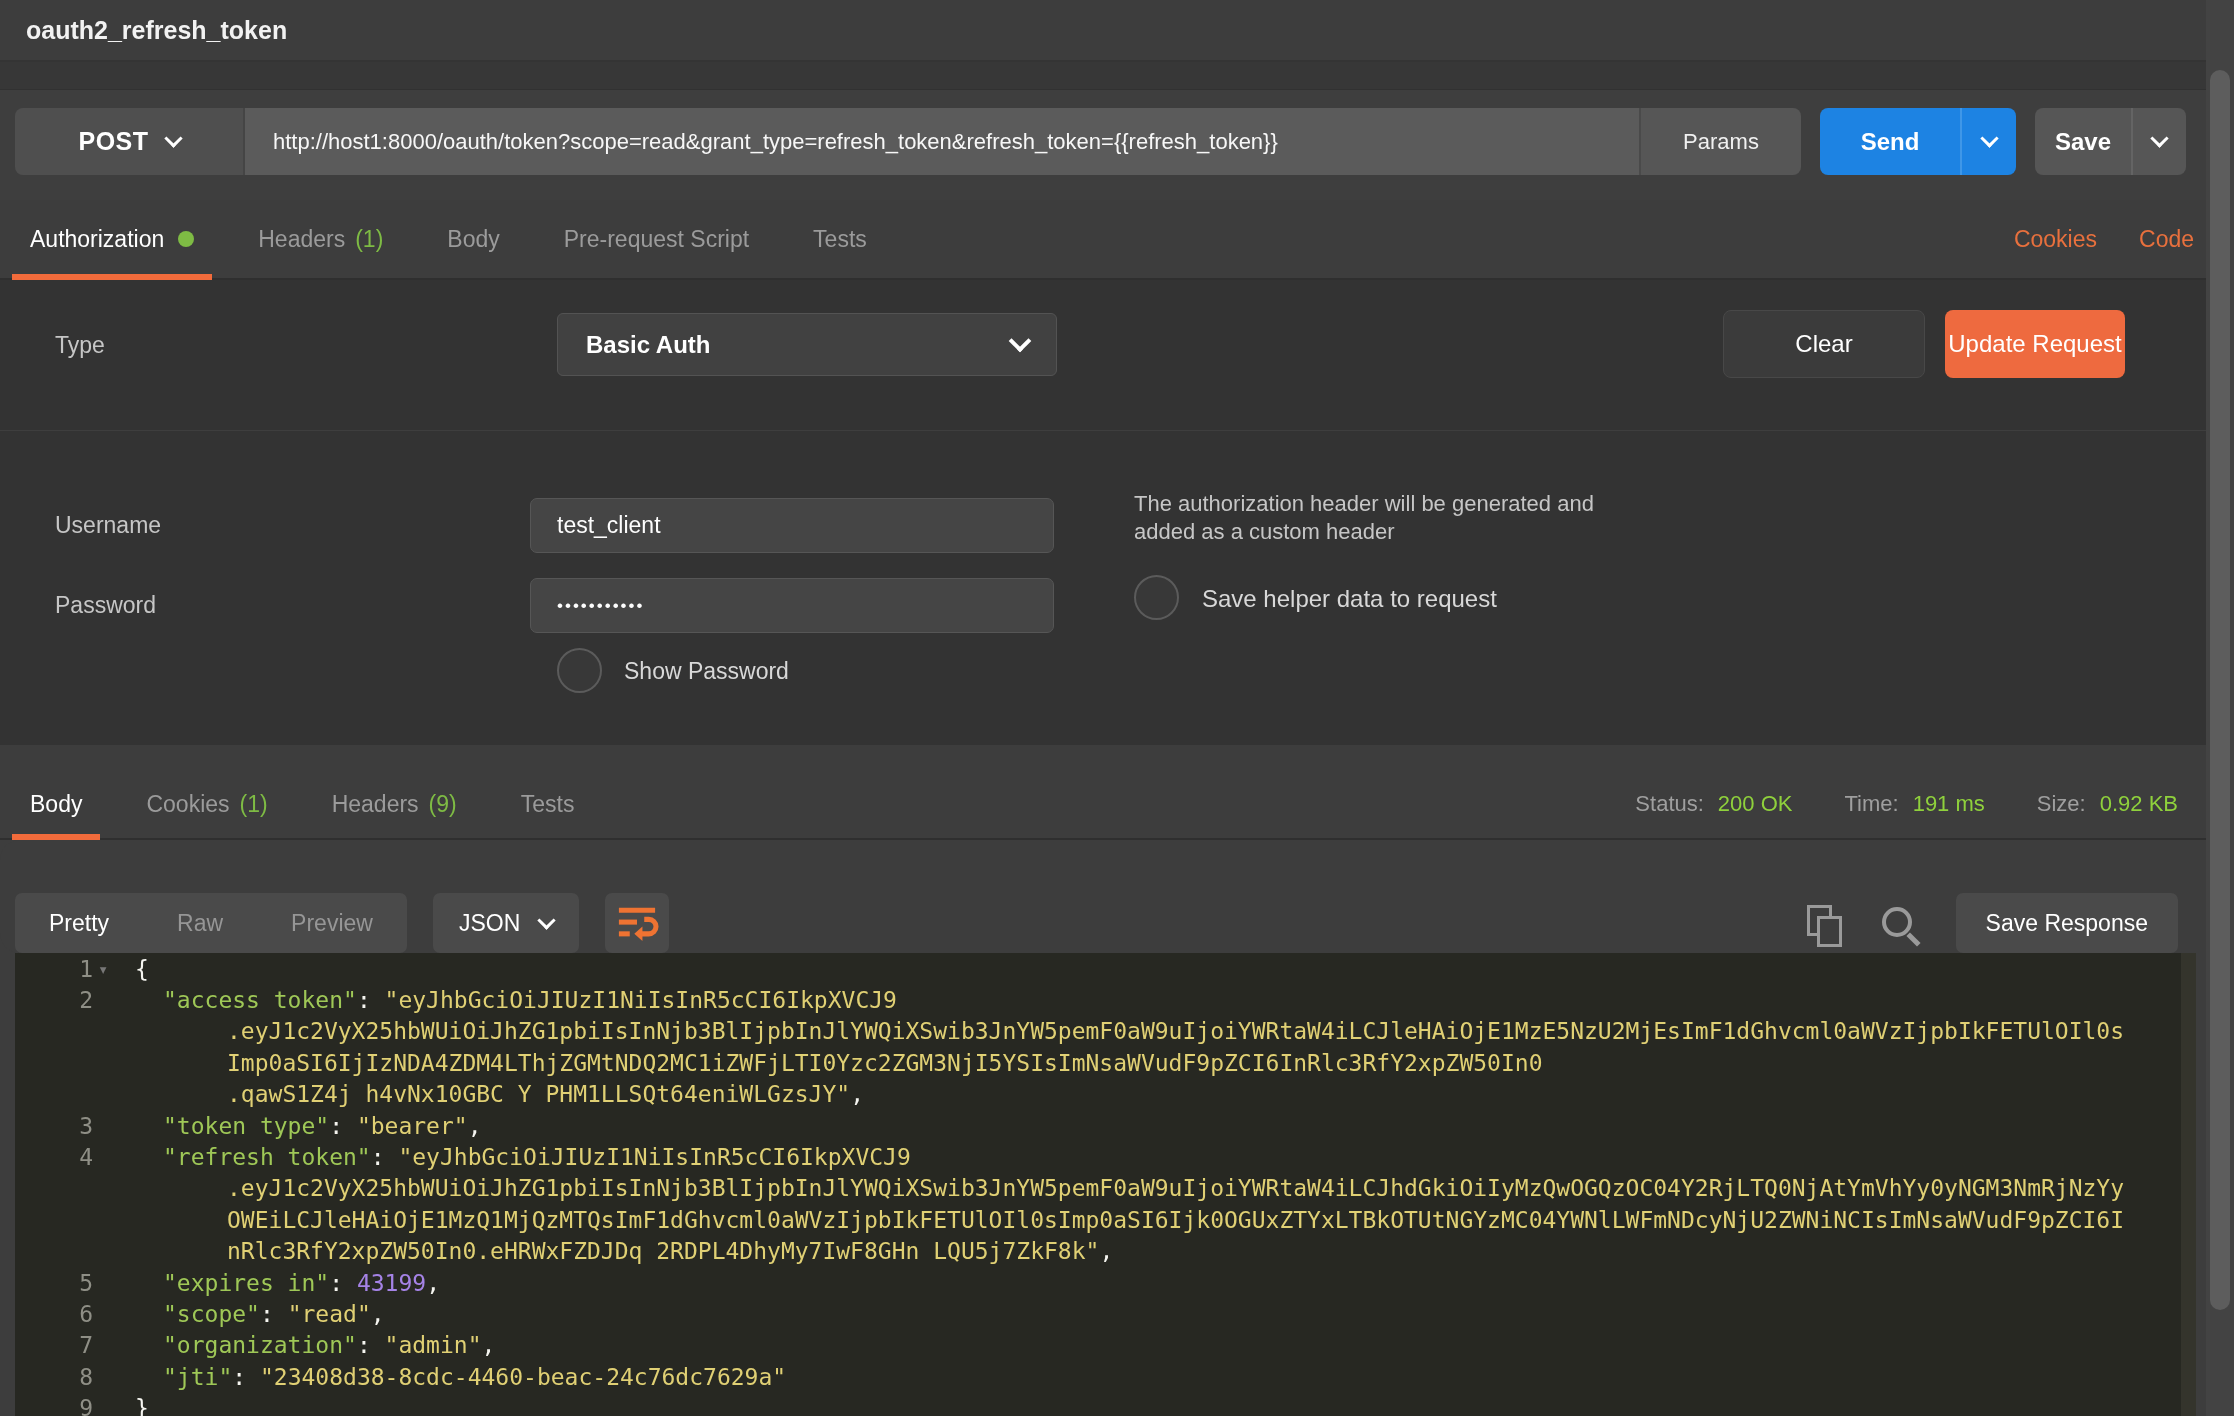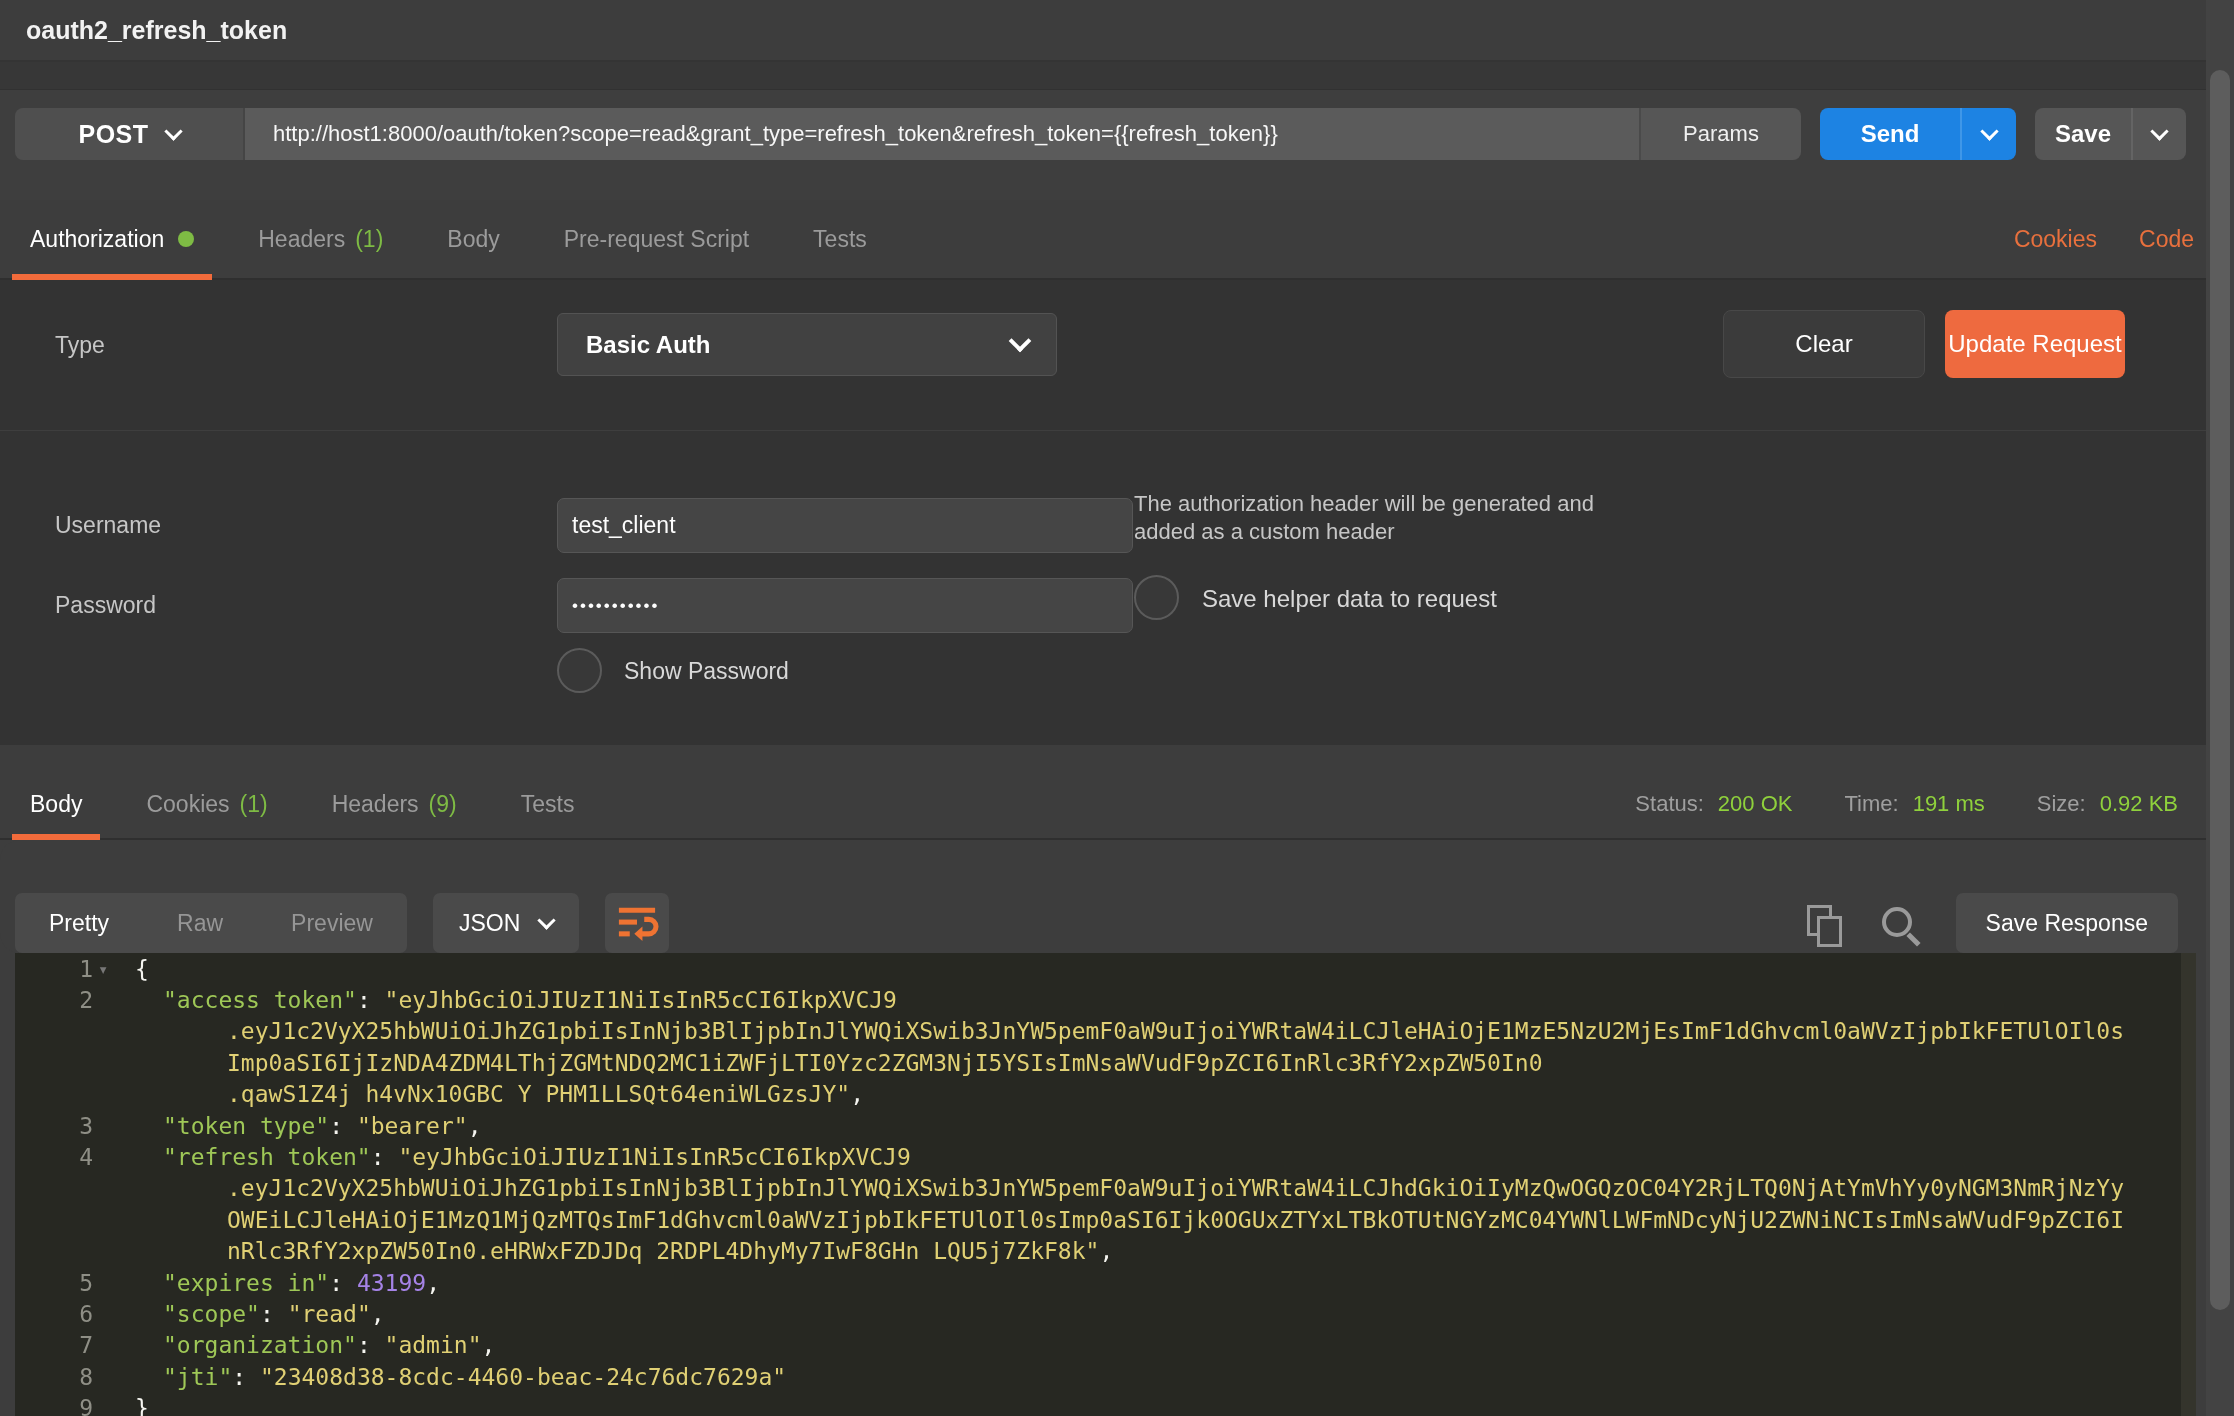--- a/index.html
+++ b/index.html
@@ -7,21 +7,21 @@
   body { font-family:"Liberation Sans", sans-serif; }
   .app { position:relative; width:2234px; height:1416px; background:#3d3d3d; overflow:hidden; color:#e8e8e8; }
 
   
   .titlebar { height:62px; display:flex; align-items:center; padding-left:26px; background:#3d3d3d; border-bottom:2px solid #343434; }
   .titlebar .title { font-size:25px; font-weight:bold; color:#f2f2f2; }
   .band { height:28px; background:#373737; border-bottom:1px solid #313131; }
 
   
   .request-area { height:110px; background:#3e3e3e; padding:18px 48px 0 15px; }
-  .request-bar { display:flex; height:52px; }
+  .request-bar { display:flex; height:67px; }
   .urlgroup { display:flex; flex:1; border-radius:8px; overflow:hidden; }
   .method-box { width:230px; background:#4f4f4f; display:flex; align-items:center; justify-content:center; gap:18px; cursor:pointer; border-right:2px solid #454545; }
   .method-box .mlabel { font-size:25px; font-weight:bold; color:#ffffff; letter-spacing:.5px; }
   .url-box { flex:1; background:#5b5b5b; display:flex; align-items:center; padding-left:28px; font-size:22px; color:#f7f7f7; white-space:nowrap; overflow:hidden; }
   .params-box { width:162px; background:#565656; display:flex; align-items:center; justify-content:center; font-size:22px; color:#f0f0f0; border-left:2px solid #4a4a4a; cursor:pointer; }
   .btn-split { display:flex; border-radius:8px; overflow:hidden; margin-left:19px; }
   .send-main { width:140px; background:#1d83e3; display:flex; align-items:center; justify-content:center; font-size:24px; font-weight:bold; color:#fff; cursor:pointer; }
   .send-chev { width:56px; background:#1d83e3; border-left:2px solid #3f97e8; display:flex; align-items:center; justify-content:center; cursor:pointer; }
   .save-main { width:96px; background:#565656; display:flex; align-items:center; justify-content:center; font-size:24px; font-weight:bold; color:#fff; cursor:pointer; }
   .save-chev { width:55px; background:#565656; border-left:2px solid #646464; display:flex; align-items:center; justify-content:center; cursor:pointer; }
@@ -40,21 +40,21 @@
 
   
   .auth-section { position:relative; height:465px; background:#333333; }
   .auth-divider { position:absolute; left:0; right:0; top:150px; height:1px; background:#3e3e3e; }
   .lbl { position:absolute; font-size:23px; color:#c6c6c6; }
   .type-dropdown { position:absolute; left:557px; top:33px; width:500px; height:63px; background:#414141; border:1px solid #535353; border-radius:6px; display:flex; align-items:center; justify-content:space-between; padding:0 28px; cursor:pointer; }
   .type-dropdown .dval { font-size:24px; font-weight:bold; color:#fff; }
   .bigchev { width:16px; height:16px; border-right:4px solid #fff; border-bottom:4px solid #fff; transform:rotate(45deg); margin-top:-8px; }
   .clear-btn { position:absolute; left:1723px; top:30px; width:202px; height:68px; background:#3b3b3b; border:1px solid #484848; border-radius:8px; display:flex; align-items:center; justify-content:center; font-size:24px; color:#fff; cursor:pointer; }
   .update-btn { position:absolute; left:1945px; top:30px; width:180px; height:68px; background:#ee6a3f; border-radius:8px; display:flex; align-items:center; justify-content:center; font-size:24px; color:#fff; cursor:pointer; }
-  .field { position:absolute; left:557px; width:576px; height:55px; background:#454545; border:1px solid #565656; border-radius:7px; display:flex; align-items:center; padding-left:14px; font-size:23px; color:#fdfdfd; }
+  .field { position:absolute; left:530px; width:524px; height:55px; background:#454545; border:1px solid #565656; border-radius:7px; display:flex; align-items:center; padding-left:26px; font-size:23px; color:#fdfdfd; }
   .radio-circle { position:absolute; width:45px; height:45px; border-radius:50%; border:2px solid #5b5b5b; background:#383838; cursor:pointer; }
   .note { position:absolute; left:1134px; top:210px; width:490px; font-size:22px; line-height:1.28; color:#c6c6c6; }
 
   
   .resp-gap { height:25px; background:#3d3d3d; }
   .resp-tabs { height:70px; background:#3d3d3d; display:flex; align-items:stretch; padding:0 56px 0 12px; border-bottom:2px solid #2f2f2f; }
   .status-group { display:flex; align-items:center; gap:14px; margin-left:52px; font-size:22px; }
   .status-group .slabel { color:#9f9f9f; }
   .status-group .sval { color:#8fd13c; }
 

